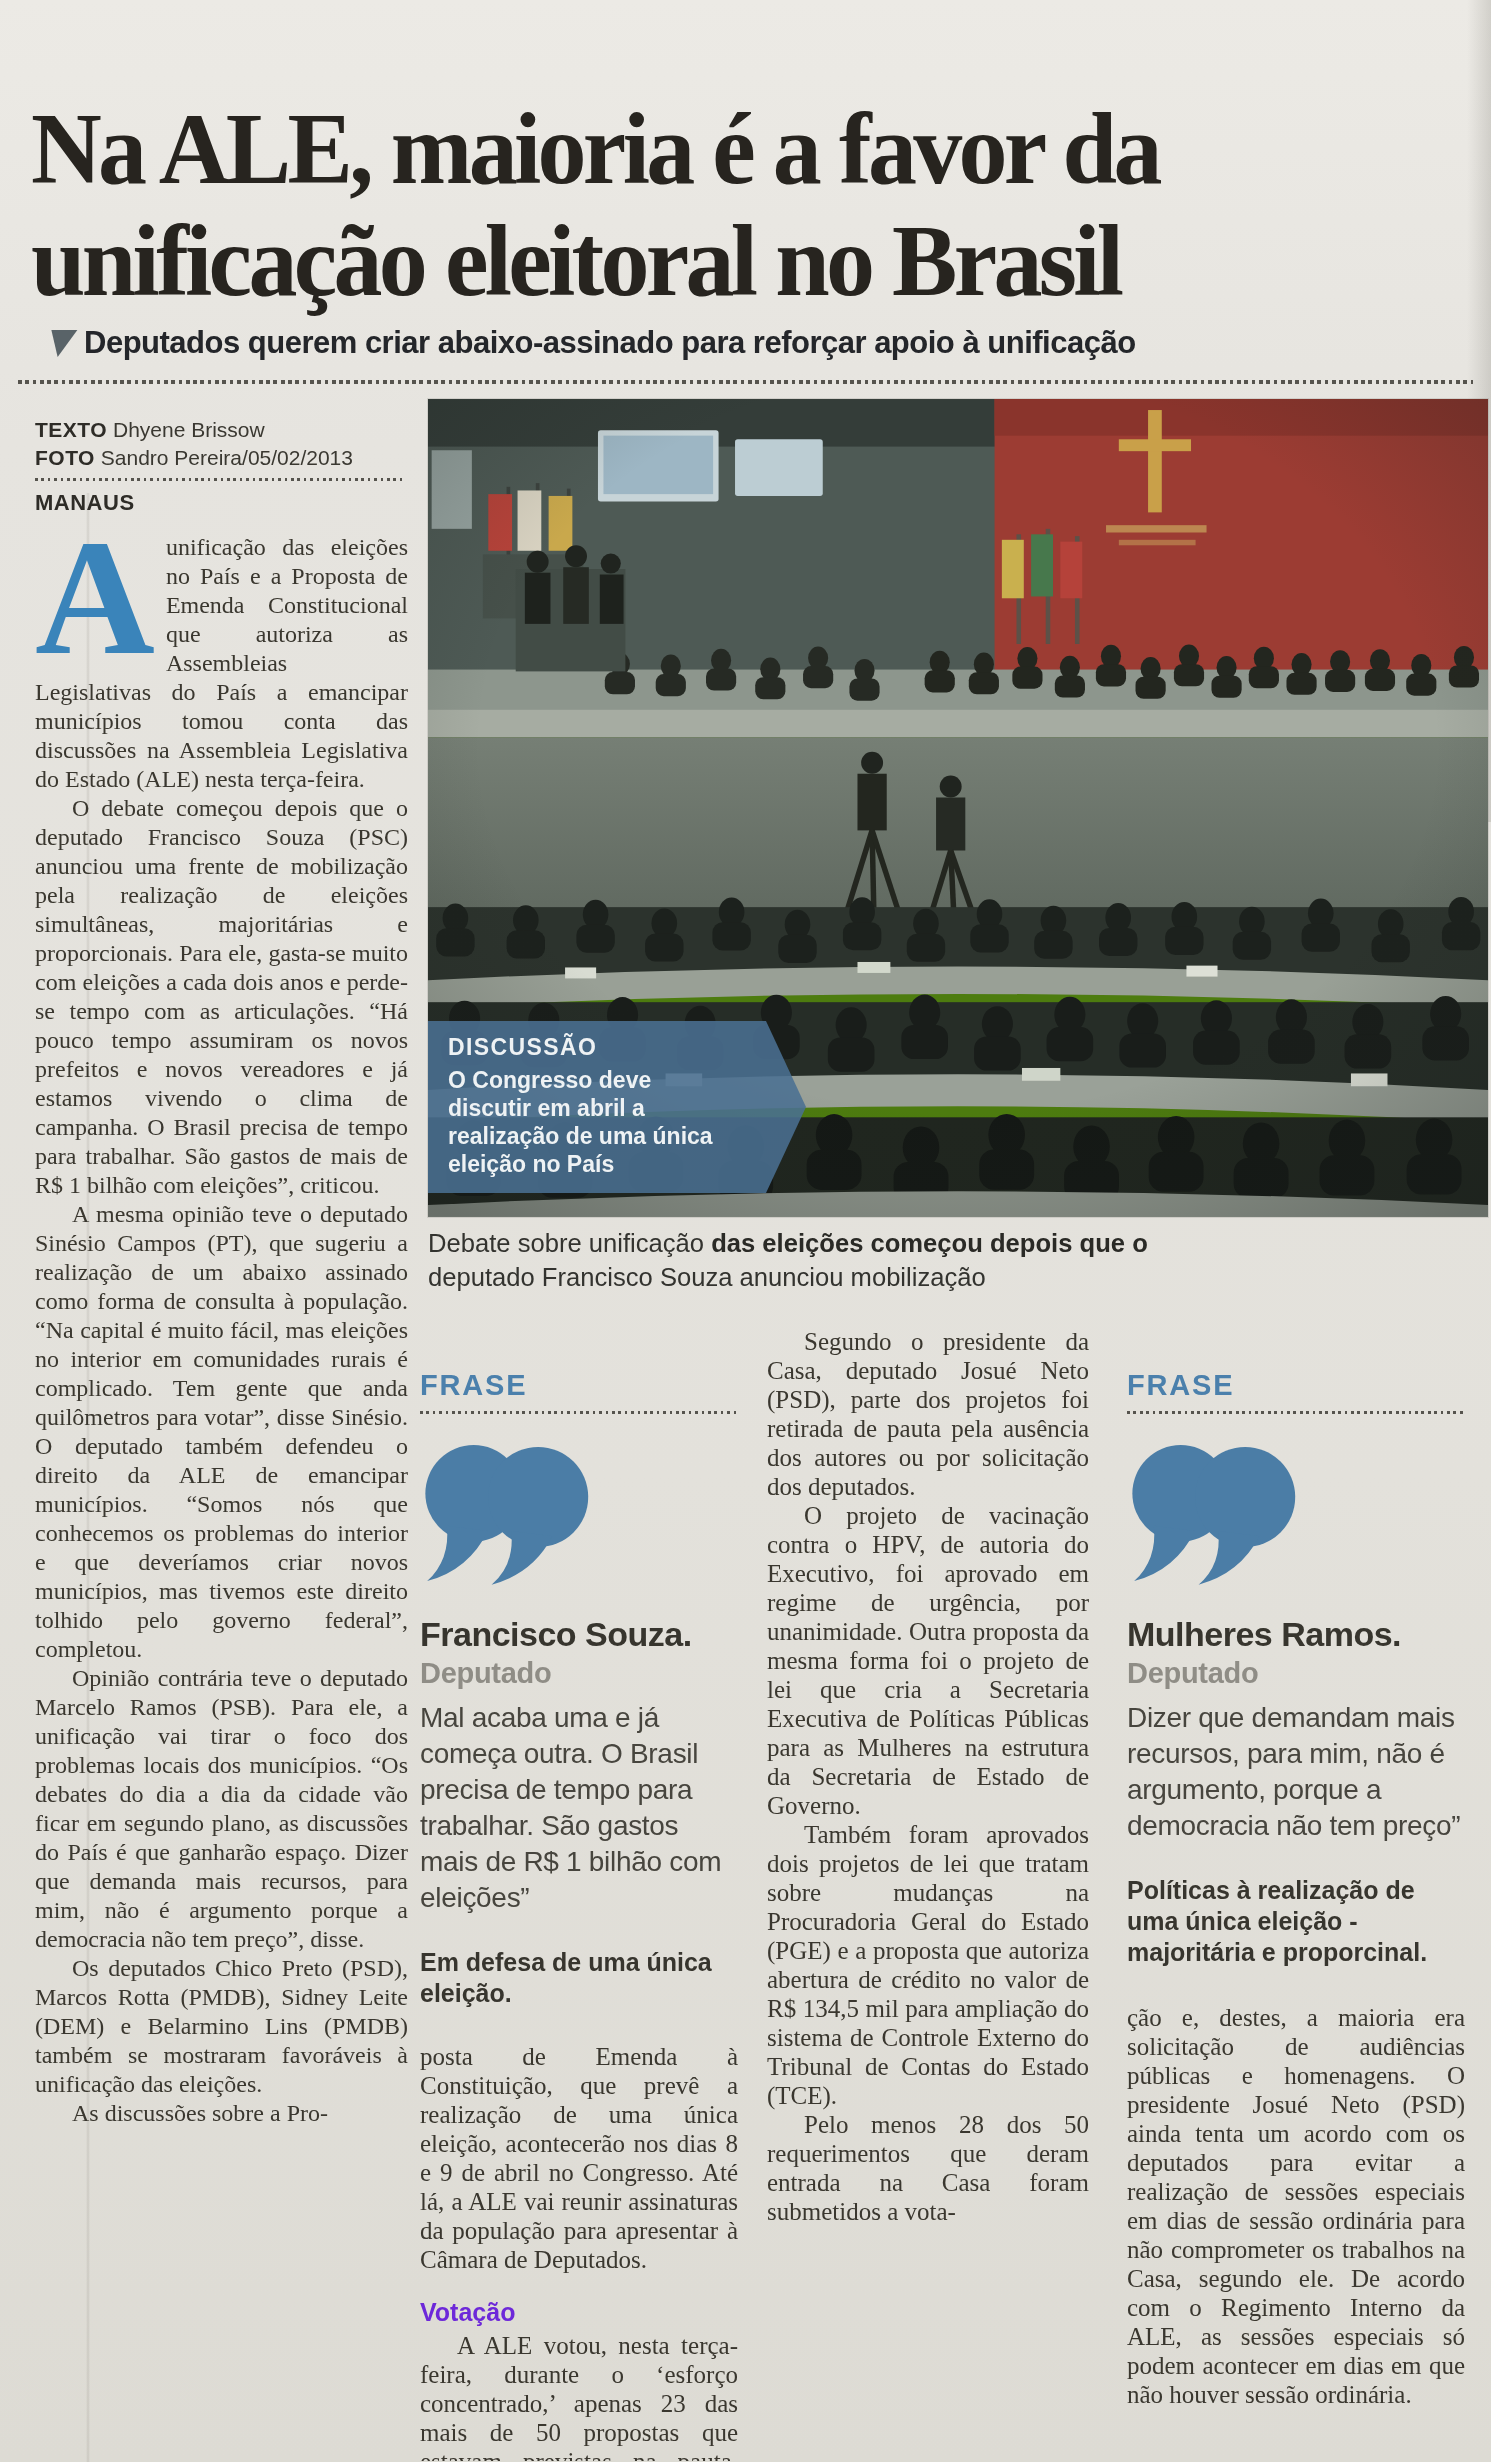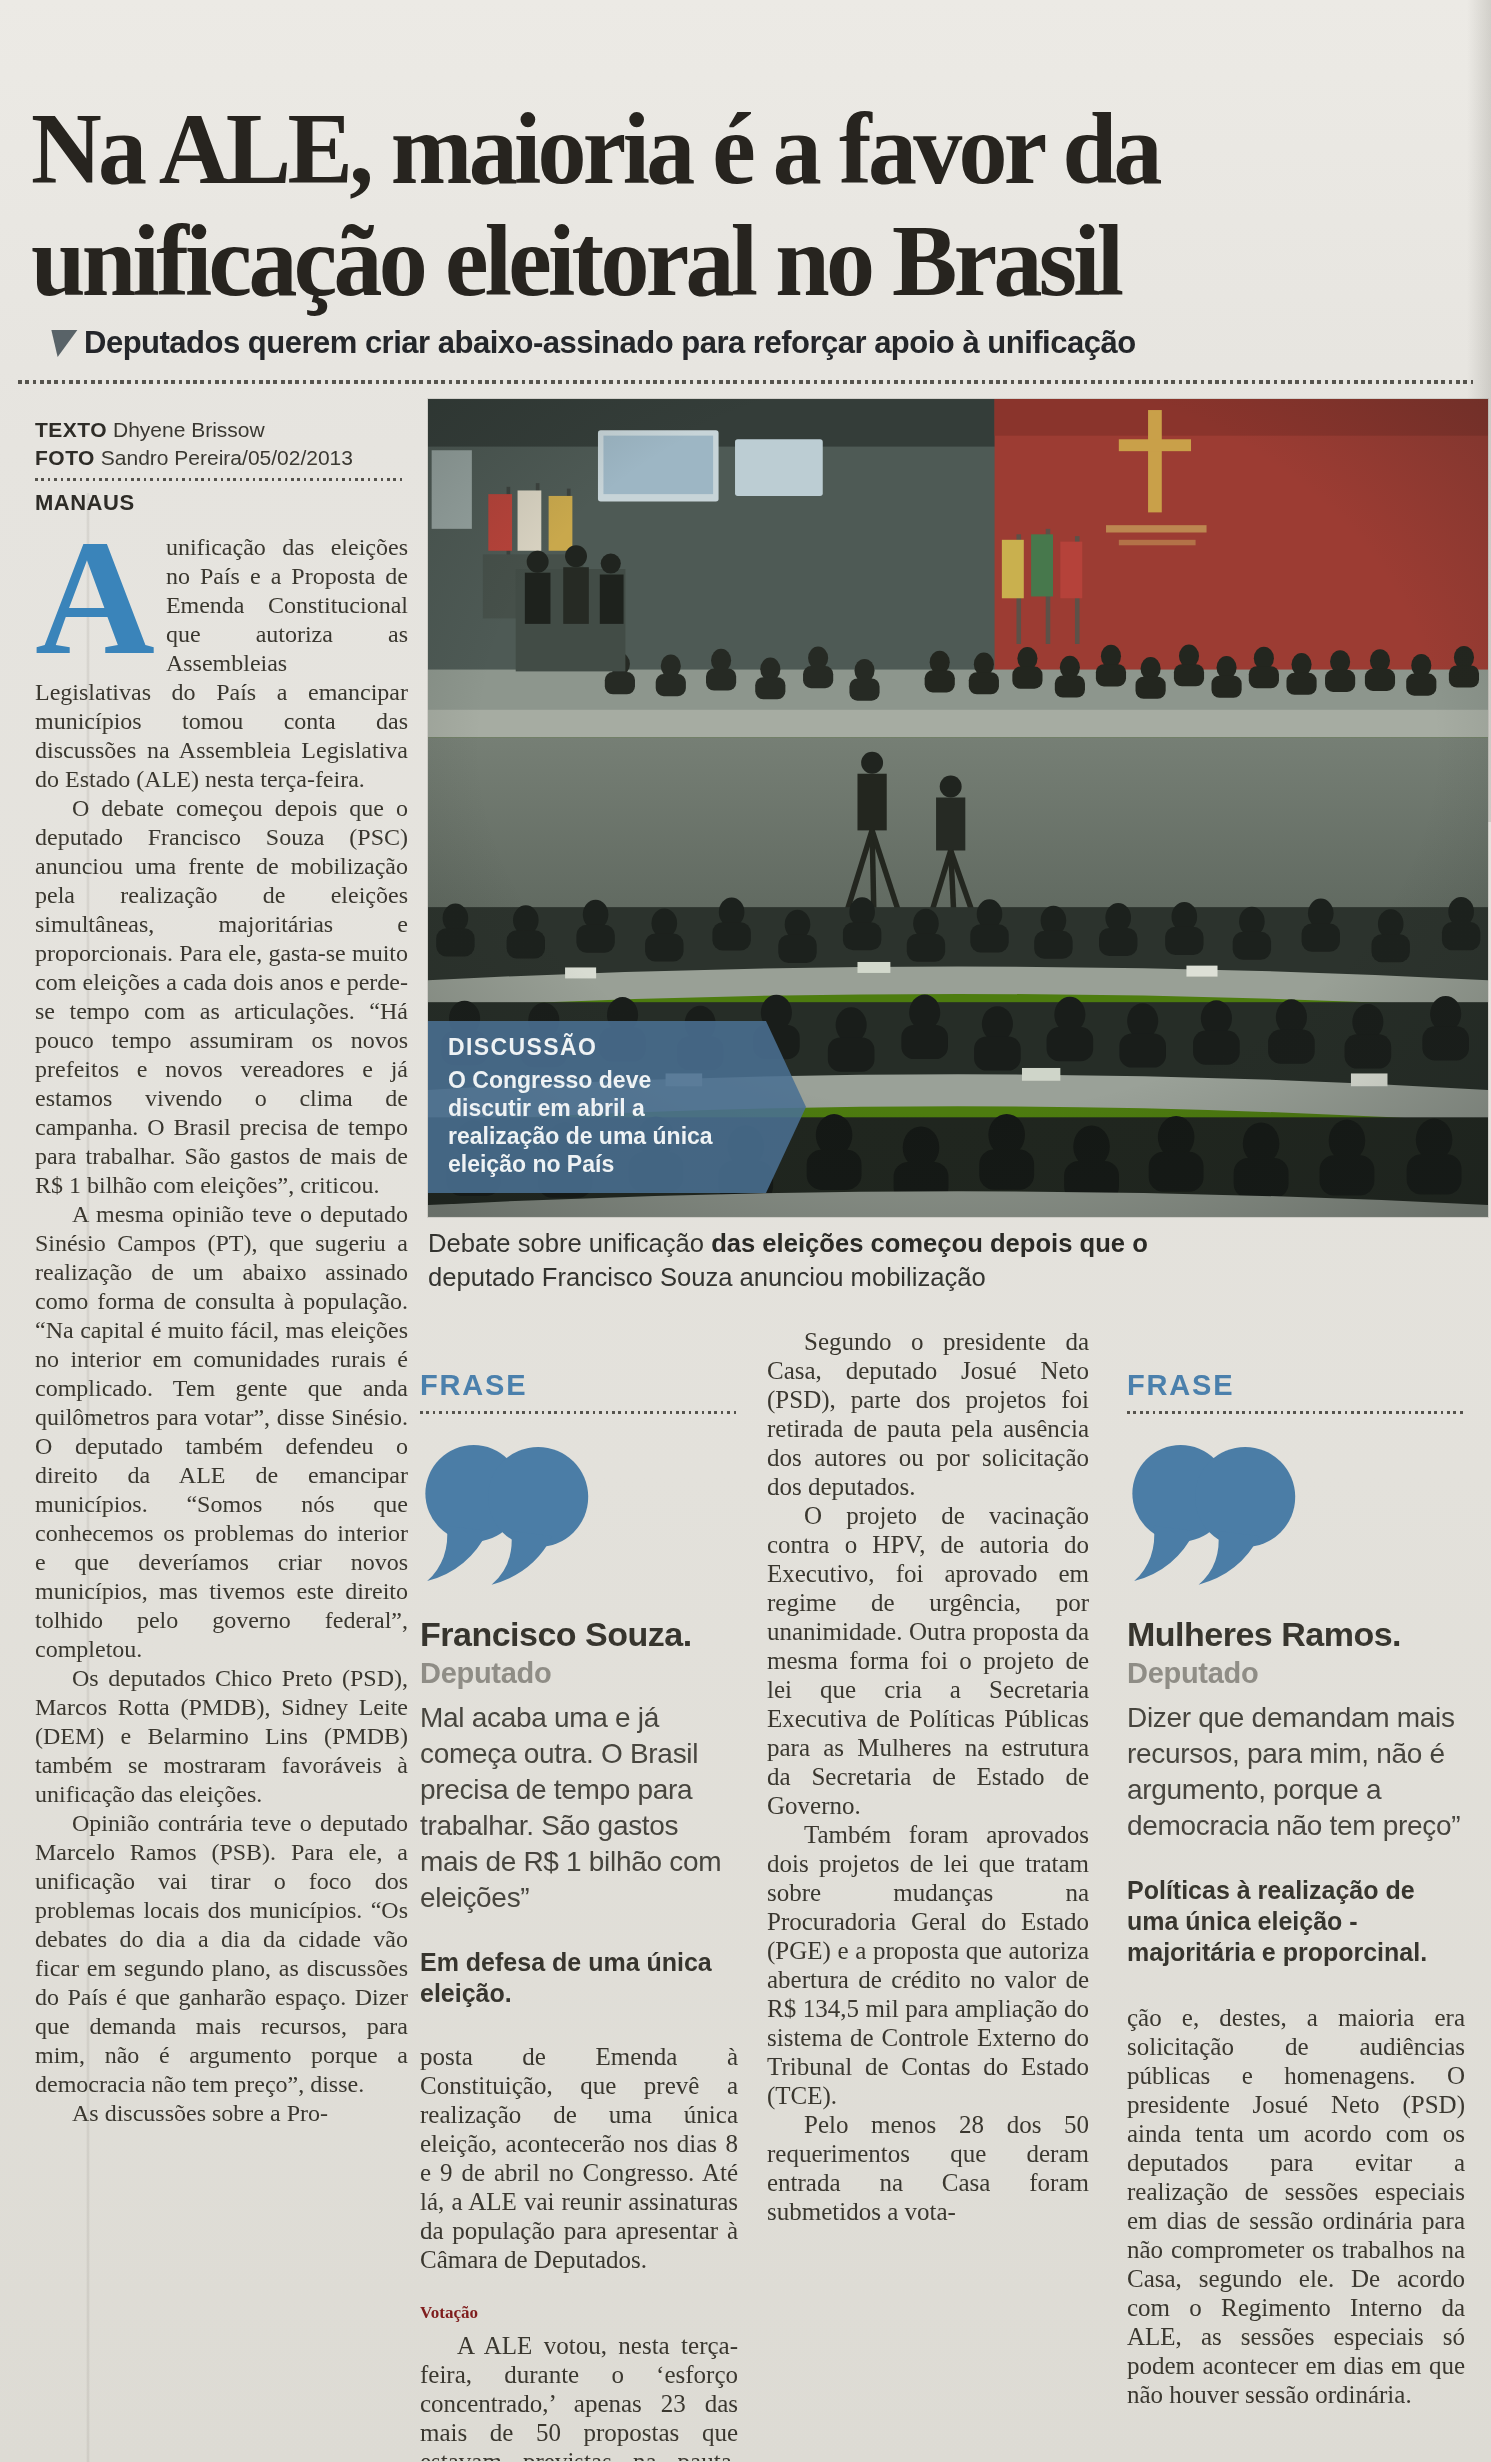--- a/index.html
+++ b/index.html
@@ -54,22 +54,22 @@
     text-align:justify;}
   .col p{margin:0;text-indent:37px;}
   .col p.noindent{text-indent:0;}
   .col1{left:35px;top:533px;width:373px;height:1928px;font-size:24px;line-height:29px;overflow:hidden;}
   .col2{left:420px;top:1323px;width:318px;height:1138px;font-size:25px;line-height:29px;overflow:hidden;}
   .col3{left:767px;top:1327px;width:322px;height:1133px;font-size:25px;line-height:29px;overflow:hidden;}
   .col4{left:1127px;top:1323px;width:338px;height:1138px;font-size:25px;line-height:29px;overflow:hidden;}
   .dropcap{float:left;font-family:"Liberation Serif",serif;font-weight:bold;
     font-size:166px;line-height:117px;color:#3a84ba;margin:5.5px 11px 0 0;}
 
-  .bodyhead{font-family:Liberation Serif, serif;font-weight:bold;font-size:17px;
-    margin:24px 0 3.7px 0 !important;text-indent:0 !important;color:#7f1d1d;}
+  .bodyhead{font-family:Liberation Sans, sans-serif;font-weight:bold;font-size:25px;
+    margin:24px 0 3.7px 0 !important;text-indent:0 !important;color:#6d28d9;}
 
   
   .frase{font-family:"Liberation Sans",sans-serif;text-align:left;}
   .frase-label{font-size:29px;font-weight:bold;color:#4b80ac;letter-spacing:1.8px;margin-top:48px;}
   .frase-rule{margin-top:11px;width:100%;height:2.7px;
     background:repeating-linear-gradient(90deg,#56544e 0 2.7px,transparent 2.7px 6.4px);}
   .quote-icon{margin-top:27px;}
   .frase-name{font-size:34px;font-weight:bold;color:#37352e;margin-top:27px;letter-spacing:-0.5px;}
   .frase-role{font-size:29px;font-weight:bold;color:#8f8d86;margin-top:10px;letter-spacing:-0.3px;}
   .frase-quote{font-size:28px;line-height:36px;color:#47453e;margin-top:12.8px;letter-spacing:-0.3px;}
@@ -351,22 +351,22 @@
 
 <div class="caption">
   <span>Debate sobre unificação </span><b>das eleições começou depois que o</b><br>
   <span>deputado Francisco Souza anunciou mobilização</span>
 </div>
 
 <section class="col col1">
   <p class="noindent"><span class="dropcap">A</span><span>unificação das eleições no País e a Proposta de Emenda Constitucional que autoriza as Assembleias Legislativas do País a emancipar municípios tomou conta das discussões na Assembleia Legislativa do Estado (ALE) nesta terça-feira.</span></p>
   <p>O debate começou depois que o deputado Francisco Souza (PSC) anunciou uma frente de mobilização pela realização de eleições simultâneas, majoritárias e proporcionais. Para ele, gasta-se muito com eleições a cada dois anos e perde-se tempo com as articulações. “Há pouco tempo assumiram os novos prefeitos e novos vereadores e já estamos vivendo o clima de campanha. O Brasil precisa de tempo para trabalhar. São gastos de mais de R$ 1 bilhão com eleições”, criticou.</p>
   <p>A mesma opinião teve o deputado Sinésio Campos (PT), que sugeriu a realização de um abaixo assinado como forma de consulta à população. “Na capital é muito fácil, mas eleições no interior em comunidades rurais é complicado. Tem gente que anda quilômetros para votar”, disse Sinésio. O deputado também defendeu o direito da ALE de emancipar municípios. “Somos nós que conhecemos os problemas do interior e que deveríamos criar novos municípios, mas tivemos este direito tolhido pelo governo federal”, completou.</p>
+  <p>Opinião contrária teve o deputado Marcelo Ramos (PSB). Para ele, a unificação vai tirar o foco dos problemas locais dos municípios. “Os debates do dia a dia da cidade vão ficar em segundo plano, as discussões do País é que ganharão espaço. Dizer que demanda mais recursos, para mim, não é argumento porque a democracia não tem preço”, disse.</p>
   <p>Os deputados Chico Preto (PSD), Marcos Rotta (PMDB), Sidney Leite (DEM) e Belarmino Lins (PMDB) também se mostraram favoráveis à unificação das eleições.</p>
-  <p>Opinião contrária teve o deputado Marcelo Ramos (PSB). Para ele, a unificação vai tirar o foco dos problemas locais dos municípios. “Os debates do dia a dia da cidade vão ficar em segundo plano, as discussões do País é que ganharão espaço. Dizer que demanda mais recursos, para mim, não é argumento porque a democracia não tem preço”, disse.</p>
   <p>As discussões sobre a Pro-</p>
 </section>
 
 <section class="col col2">
   <div class="frase">
     <div class="frase-label">FRASE</div>
     <div class="frase-rule"></div>
     <svg class="quote-icon" width="170" height="146" viewBox="0 0 190 162">
       <g fill="#4b7da6">
         <circle cx="60" cy="58" r="54"></circle>

